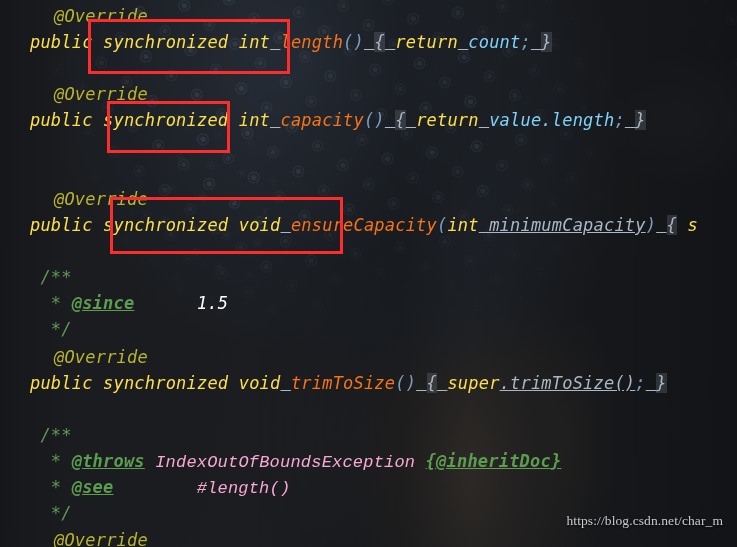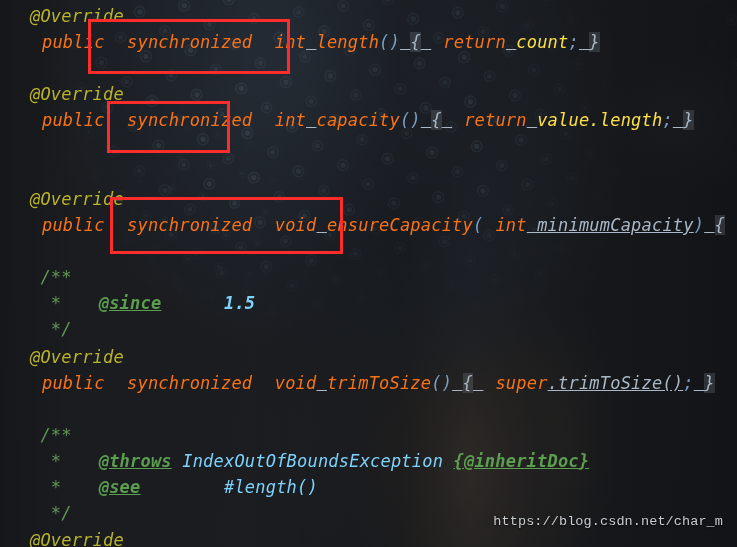--- a/index.html
+++ b/index.html
@@ -92,51 +92,51 @@
   }
   .line {
     position: absolute;
     left: 30px;
     height: 24px;
     line-height: 24px;
     white-space: pre;
   }
 
   
-  .tok-anno    { color: #BBB529; }
-  .tok-kw      { color: #f97316; margin-left: 12px; }
+  .tok-anno    { color: #BBB529; margin-left: 24px; }
+  .tok-kw      { color: #fde047; }
   .tok-method  { color: #f97316; }
   .tok-punct   { color: #7A9EC2; }
   .tok-default { color: #A9B7C6; text-decoration: underline; }
-  .tok-field   { color: #fde047; font-style: italic; }
+  .tok-field   { color: #7dd3fc; font-style: italic; }
   .tok-comment { color: #629755; }
-  .tok-doctag  { color: #5C9E4F; font-weight: bold; text-decoration: underline; margin-left: 27px; }
-  .tok-docval  { color: #7dd3fc; font-weight: bold; }
-  .tok-doctext { color: #7dd3fc; }
+  .tok-doctag  { color: #5C9E4F; font-weight: bold; text-decoration: underline; }
+  .tok-docval  { color: #ffffff; }
+  .tok-doctext { color: #f9a8d4; font-family: Liberation Mono, monospace; }
   .tok-inherit { color: #5C9E4F; font-weight: bold; text-decoration: underline; }
   .tok-brace-hl {
     color: #A9B7C6;
     background: rgba(160,170,180,0.20);
   }
 
   
   .redbox {
     position: absolute;
     border: 3px solid #FF2C2C;
     box-sizing: border-box;
     pointer-events: none;
   }
 
   
   #watermark {
     position: absolute;
     right: 14px;
     bottom: 18px;
     color: #C8CCD0;
-    font-family: Liberation Mono, monospace;
+    font-family: Liberation Serif, serif;
     font-size: 13.5px;
     font-style: normal;
     letter-spacing: .1px;
     text-shadow: 0 1px 2px rgba(0,0,0,.7);
   }
 </style>
 </head>
 <body>
 
 <div id="screen">

